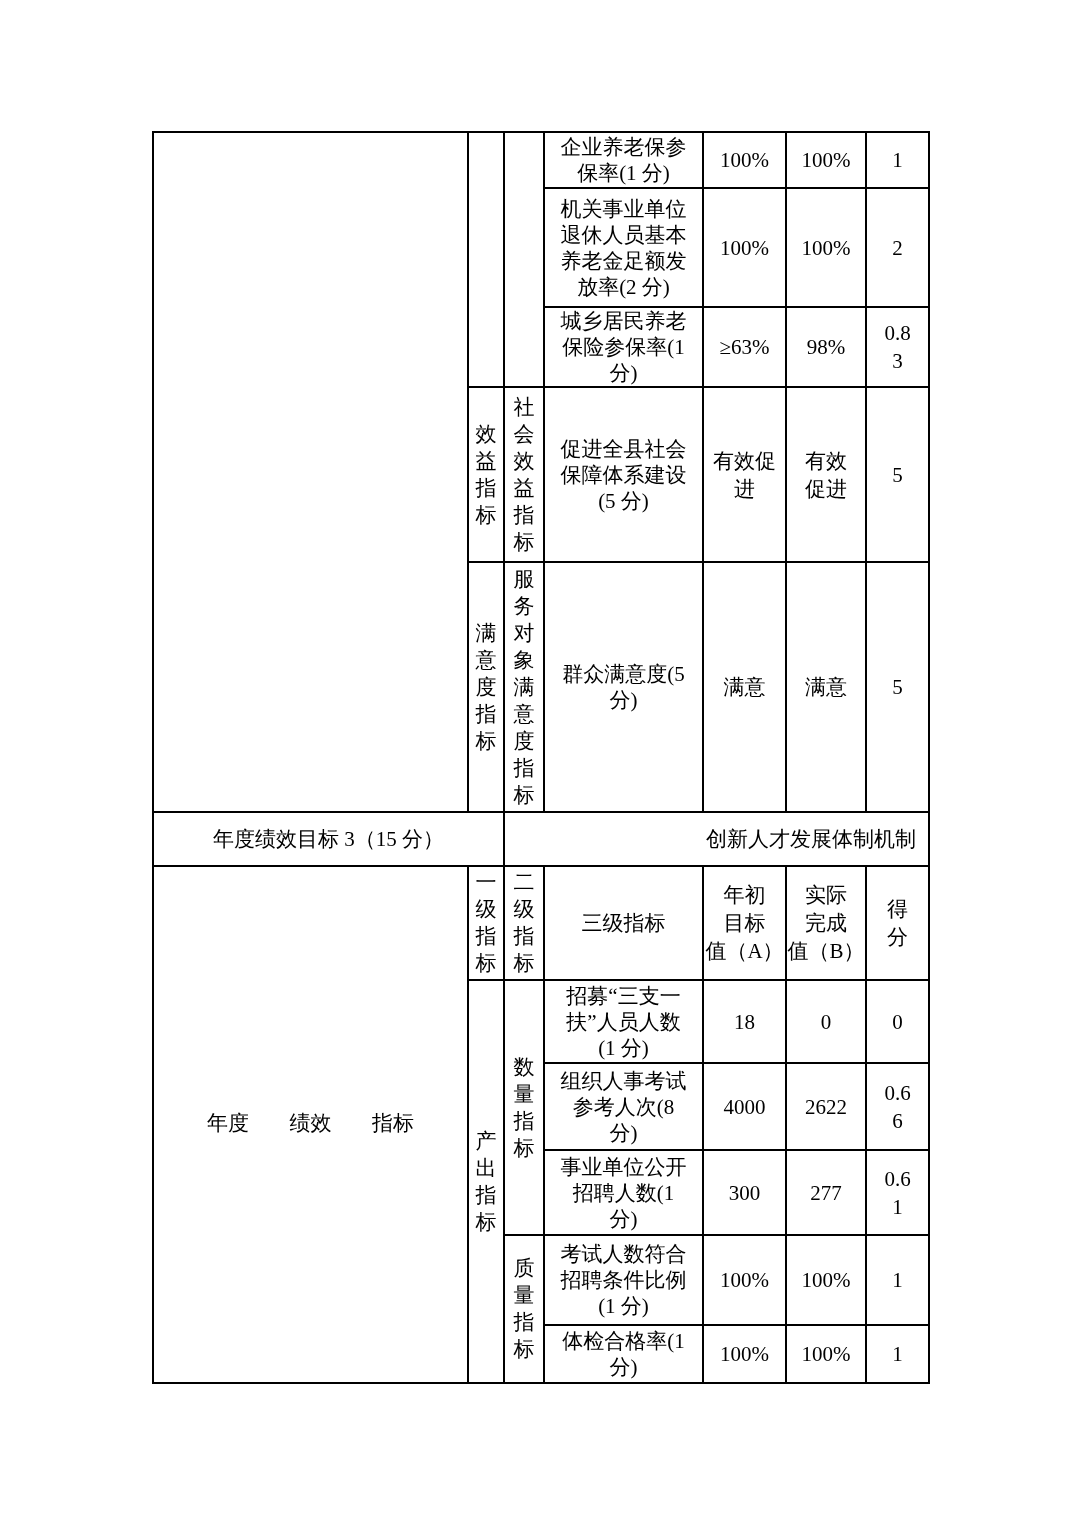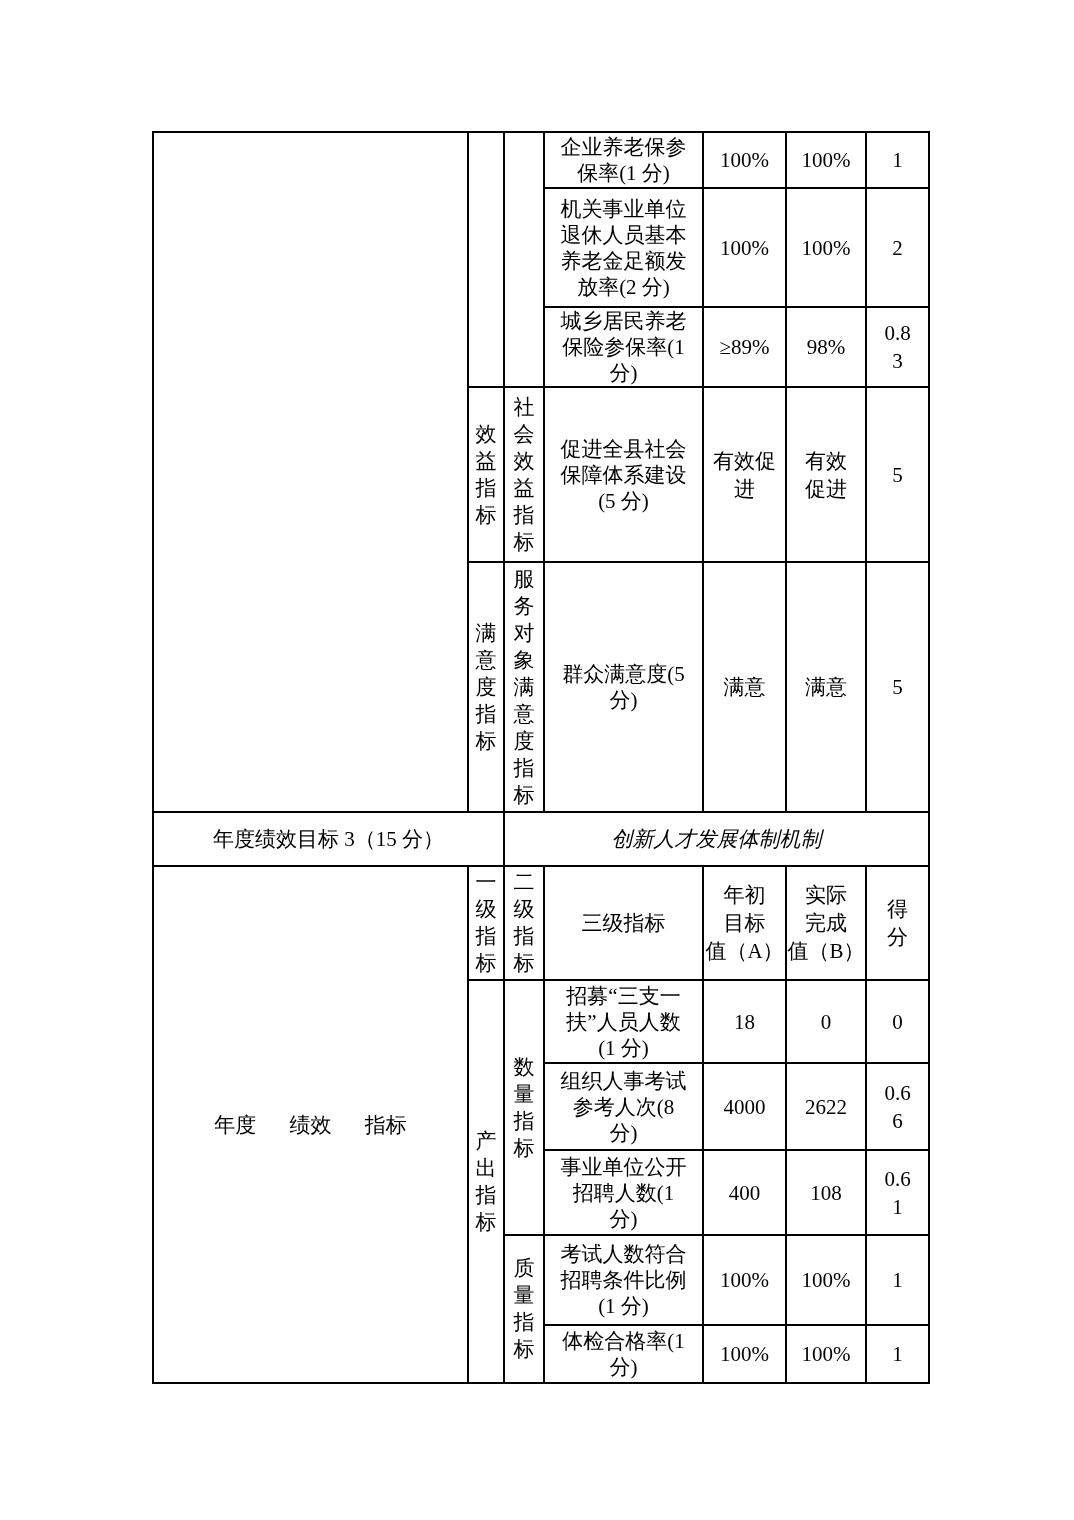--- a/index.html
+++ b/index.html
@@ -31,22 +31,22 @@
     word-wrap: break-word;
   }
   
   td.ind { line-height: 26px; padding: 0 14px; margin-left: 12px; }
   
   td.v-cell { white-space: pre-line; line-height: 27px; padding: 2px 0; }
   
   td.hdr-wrap { white-space: pre-line; padding: 14px 0; }
   td.val6 { padding: 2px 9px; }
   td.score { padding: 2px 14px; word-break: break-all; }
-  td.goal-value { text-align: center; padding: 10px 12px; font-style: italic; }
-  td.annual { word-spacing: 28px; }
+  td.goal-value { text-align: right; padding: 10px 12px; }
+  td.annual { word-spacing: 28px; font-family: Liberation Mono, monospace; }
   tr.r1  { height: 56px; }
   tr.r2  { height: 119px; }
   tr.r3  { height: 78px; }
   tr.r4  { height: 175px; }
   tr.r5  { height: 250px; }
   tr.r6  { height: 54px; }
   tr.r7  { height: 113px; }
   tr.r8  { height: 83px; }
   tr.r9  { height: 87px; }
   tr.r10 { height: 85px; }
@@ -91,21 +91,21 @@
 
       <tr class="r2">
         <td class="ind">机关事业单位退休人员基本养老金足额发放率(2 分)</td>
         <td>100%</td>
         <td class="val6">100%</td>
         <td class="score">2</td>
       </tr>
 
       <tr class="r3">
         <td class="ind">城乡居民养老保险参保率(1 分)</td>
-        <td>≥89%</td>
+        <td>≥63%</td>
         <td class="val6">98%</td>
         <td class="score">0.83</td>
       </tr>
 
       <tr class="r4">
         <td class="v-cell">效
 益
 指
 标</td>
         <td class="v-cell">社
@@ -183,22 +183,22 @@
 
       <tr class="r9">
         <td class="ind">组织人事考试参考人次(8 分)</td>
         <td>4000</td>
         <td class="val6">2622</td>
         <td class="score">0.66</td>
       </tr>
 
       <tr class="r10">
         <td class="ind">事业单位公开招聘人数(1 分)</td>
-        <td>400</td>
-        <td class="val6">108</td>
+        <td>300</td>
+        <td class="val6">277</td>
         <td class="score">0.61</td>
       </tr>
 
       <tr class="r11">
         <td rowspan="2" class="v-cell">质
 量
 指
 标</td>
         <td class="ind">考试人数符合招聘条件比例(1 分)</td>
         <td>100%</td>

